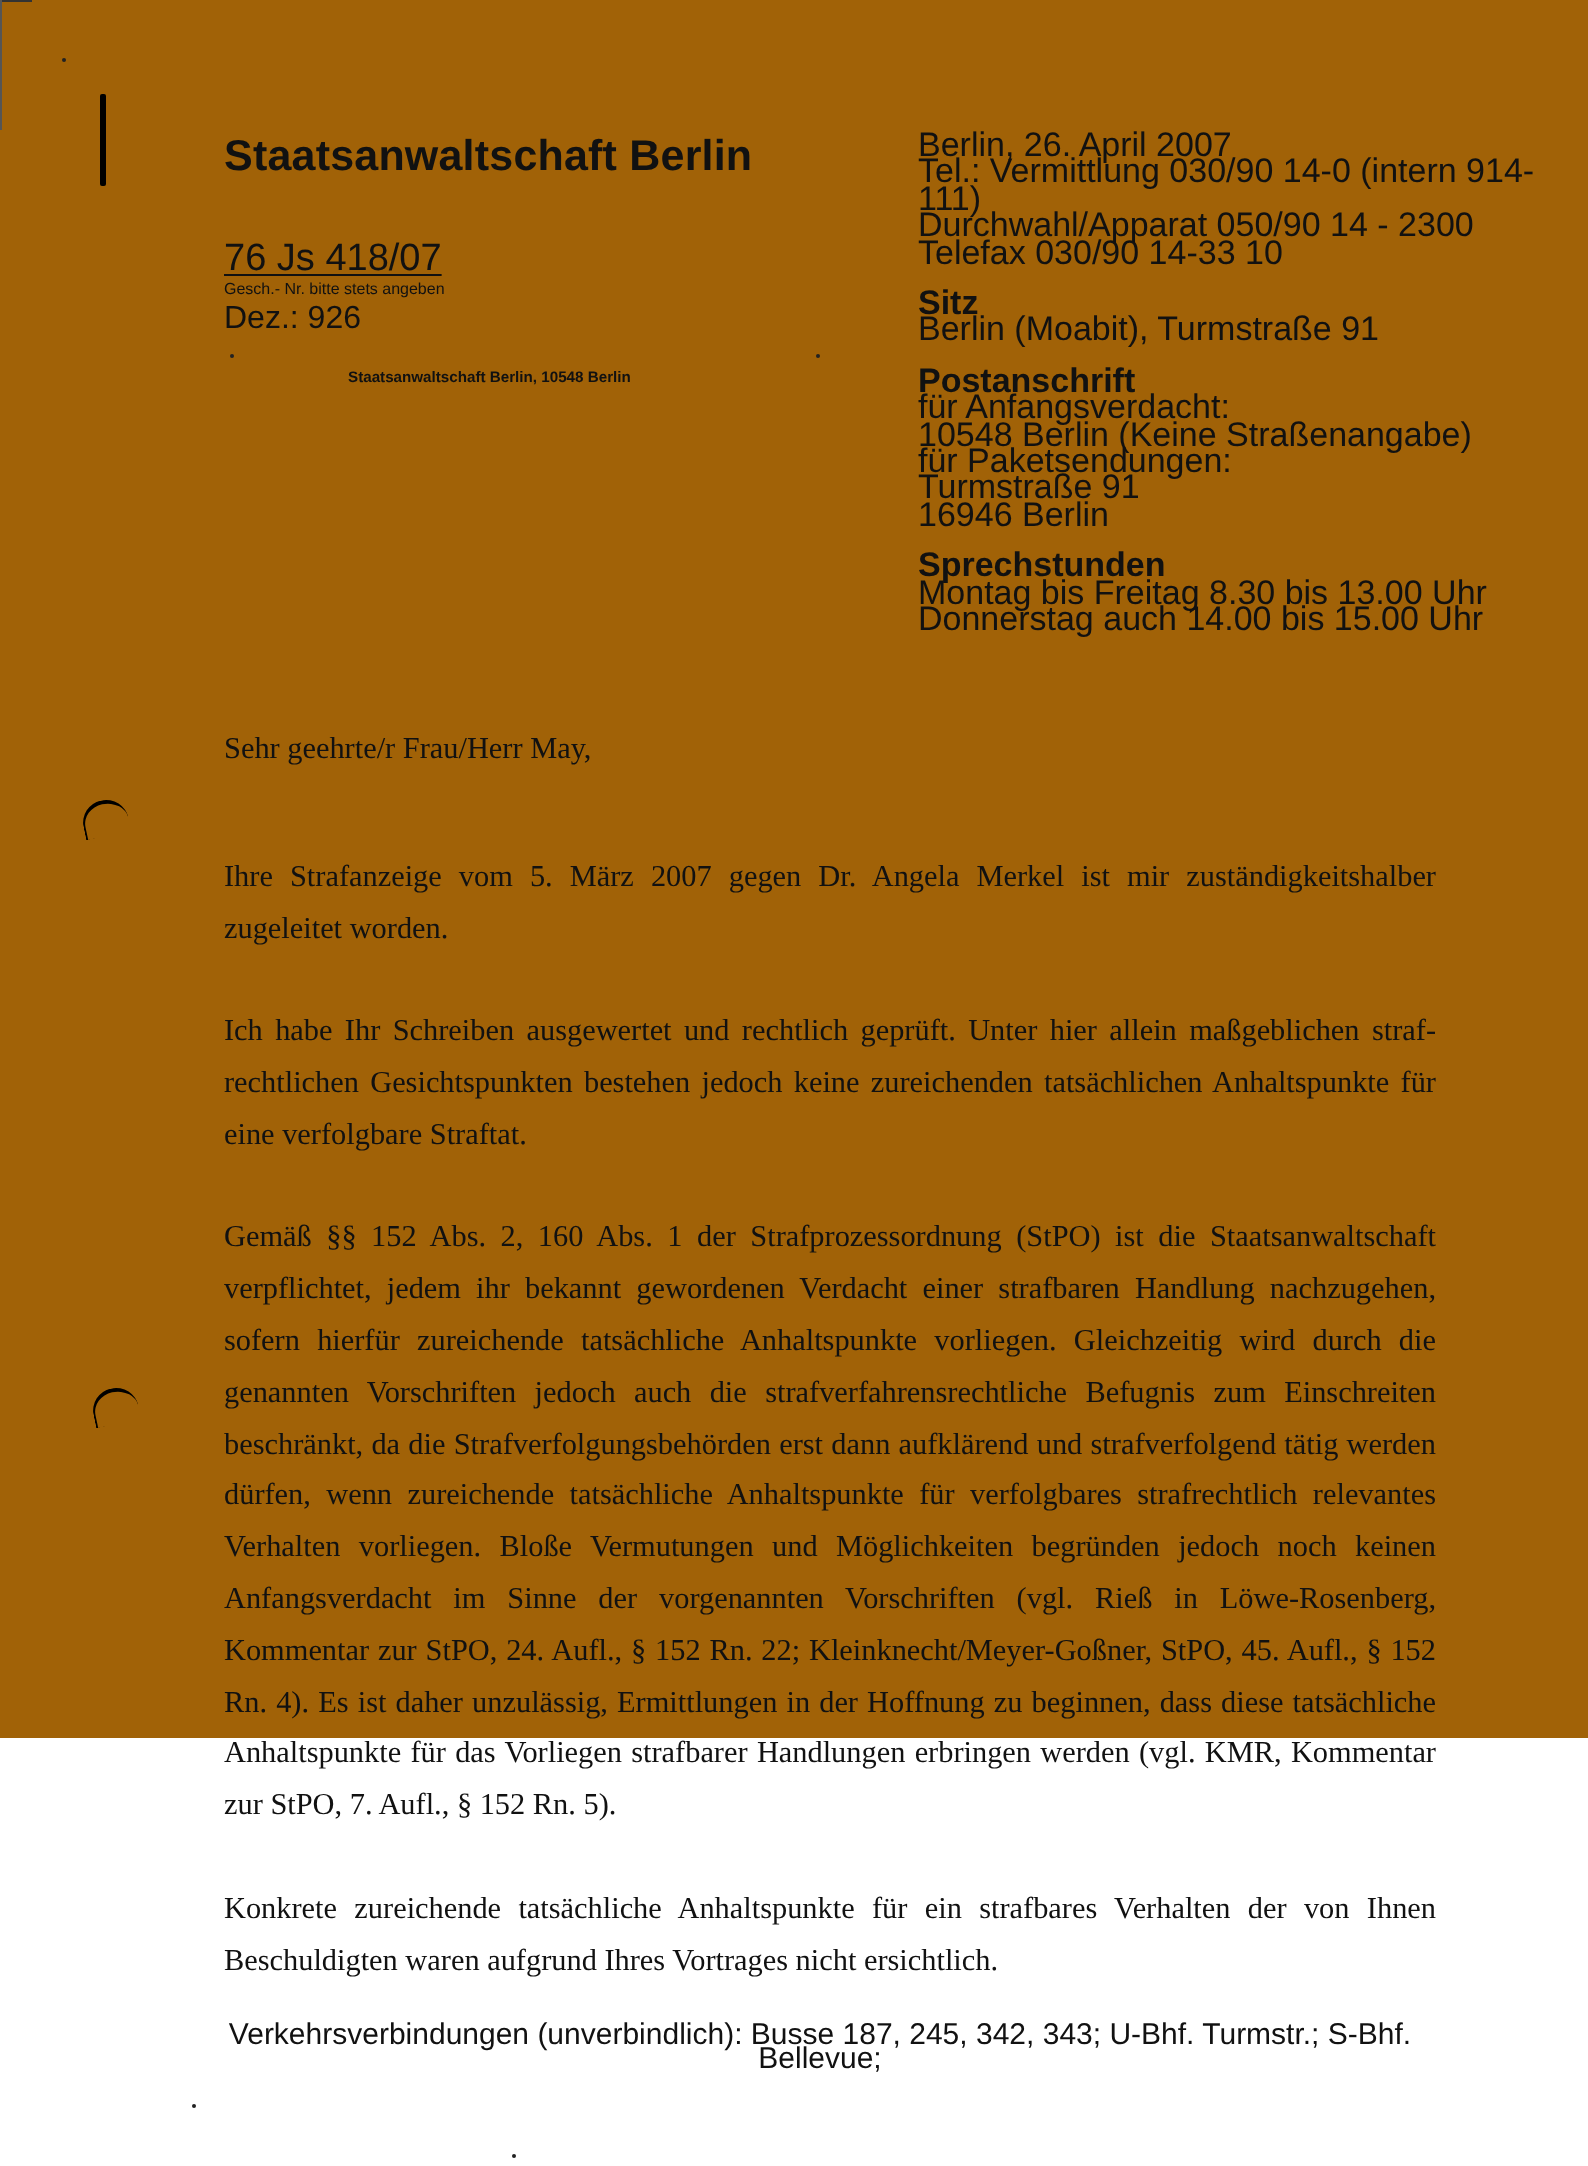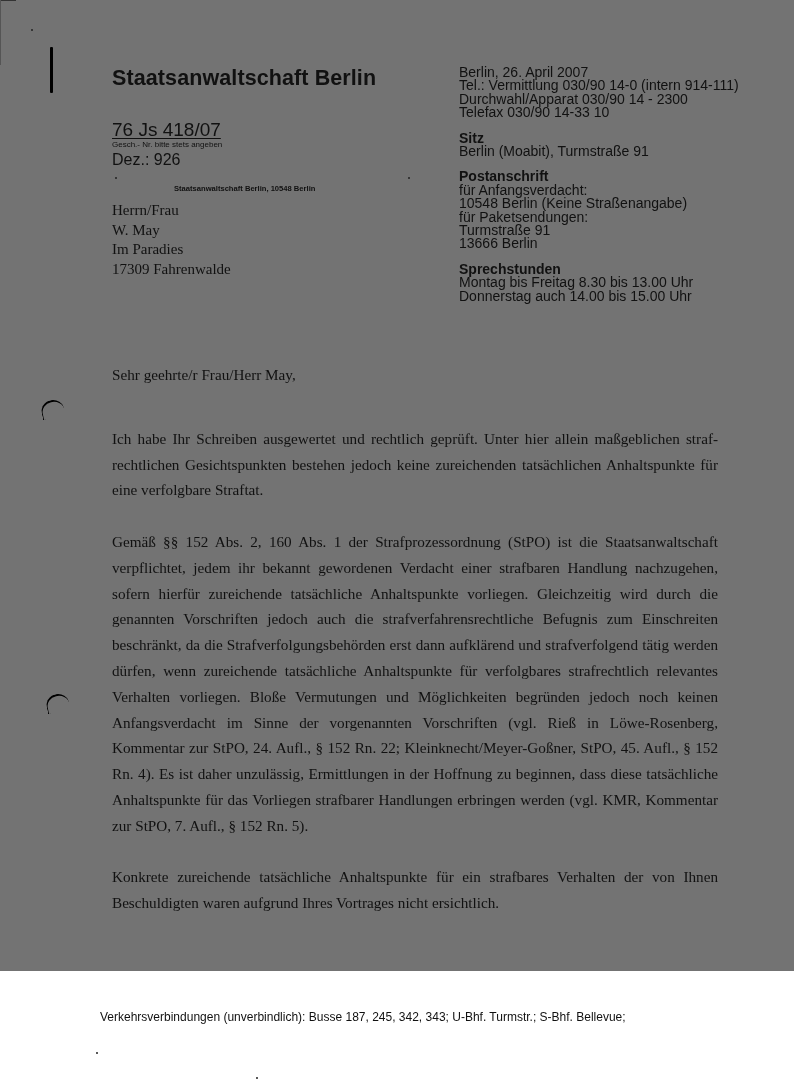--- a/index.html
+++ b/index.html
@@ -1,48 +1,48 @@
 <!DOCTYPE html>
 <html><head>
   <meta charset="utf-8">
   <style>
     html, body { margin: 0; padding: 0; background: #ffffff; }
     body { width: 794px; height: 1083px; position: relative; overflow: hidden; color: #111; }
-    .page { position: absolute; left: 0; top: 0; width: 794px; height: 971px; background: #737373; }
+    .page { position: absolute; left: 0; top: 0; width: 794px; height: 869px; background: #a16207; }
     .sans { font-family: "Liberation Sans", "DejaVu Sans", sans-serif; }
     .serif { font-family: "Liberation Serif", "DejaVu Serif", serif; }
 
     
     .frame-top { position: absolute; left: 0; top: 0; width: 16px; height: 1px; background: #333; }
     .frame-left { position: absolute; left: 0; top: 0; width: 1px; height: 65px; background: #555; }
     .punch-mark { position: absolute; left: 50px; top: 47px; width: 3px; height: 46px; background: #000; border-radius: 1px; }
     .speck { position: absolute; width: 2px; height: 2px; background: #222; border-radius: 50%; }
     .hole-arc { position: absolute; width: 22px; height: 16px; border-top: 2px solid #000; border-left: 1px solid #000; border-radius: 16px 16px 0 0; transform: rotate(-12deg); }
 
     
     .authority { position: absolute; left: 112px; top: 66px; font-size: 21.5px; font-weight: bold; letter-spacing: 0.1px; }
     .ref-number { position: absolute; left: 112px; top: 119px; font-size: 19px; text-decoration: underline; text-underline-offset: 2px; }
     .ref-hint { position: absolute; left: 112px; top: 140px; font-size: 8px; }
     .dez { position: absolute; left: 112px; top: 151px; font-size: 16px; }
 
     .return-address { position: absolute; left: 174px; top: 184px; font-size: 7.6px; font-weight: bold; }
     .recipient { position: absolute; left: 112px; top: 201px; font-size: 15px; line-height: 19.5px; }
     .recipient div { white-space: nowrap; }
 
-    .info-block { position: absolute; left: 459px; top: 66px; font-size: 14px; line-height: 13.4px; }
+    .info-block { position: absolute; left: 459px; top: 66px; font-size: 17px; line-height: 13.4px; }
     .info-block .gap { height: 12px; }
     .info-block .label { font-weight: bold; }
 
     
     .letter-body { position: absolute; left: 112px; top: 362px; width: 606px; font-size: 15.2px; line-height: 25.8px; }
     .letter-body p { margin: 0 0 25.8px 0; text-align: justify; text-align-last: left; }
     .letter-body .salutation { margin-bottom: 38px; }
     .u { }
 
-    .footer { position: absolute; left: 100px; top: 1012px; width: 620px; font-size: 12px; line-height: 11.6px; text-align: left; }
+    .footer { position: absolute; left: 100px; top: 1012px; width: 620px; font-size: 15px; line-height: 11.6px; text-align: center; }
   </style>
 </head>
 <body>
 
 <div class="page">
 
   <div class="frame-top"></div>
   <div class="frame-left"></div>
   <div class="punch-mark"></div>
   <div class="speck" style="left:31px;top:29px;"></div>
@@ -52,50 +52,45 @@
   <div class="speck" style="left:256px;top:1077px;"></div>
   <div class="hole-arc" style="left:41px;top:400px;"></div>
   <div class="hole-arc" style="left:46px;top:694px;"></div>
 
   <div class="authority sans">Staatsanwaltschaft Berlin</div>
   <div class="ref-number sans">76 Js 418/07</div>
   <div class="ref-hint sans">Gesch.- Nr. bitte stets angeben</div>
   <div class="dez sans">Dez.: 926</div>
 
   <div class="return-address sans">Staatsanwaltschaft Berlin, 10548 Berlin</div>
-  <div class="recipient serif">
-    <div>Herrn/Frau</div>
-    <div>W. May</div>
-    <div>Im Paradies</div>
-    <div>17309 Fahrenwalde</div>
-  </div>
 
   <div class="info-block sans">
     <div>Berlin, 26. April 2007</div>
     <div>Tel.: Vermittlung 030/90 14-0 (intern 914-111)</div>
-    <div>Durchwahl/Apparat 030/90 14 - 2300</div>
+    <div>Durchwahl/Apparat 050/90 14 - 2300</div>
     <div>Telefax 030/90 14-33 10</div>
     <div class="gap"></div>
     <div class="label">Sitz</div>
     <div>Berlin (Moabit), Turmstraße 91</div>
     <div class="gap"></div>
     <div class="label">Postanschrift</div>
     <div>für Anfangsverdacht:</div>
     <div>10548 Berlin (Keine Straßenangabe)</div>
     <div>für Paketsendungen:</div>
     <div>Turmstraße 91</div>
-    <div>13666 Berlin</div>
+    <div>16946 Berlin</div>
     <div class="gap"></div>
     <div class="label">Sprechstunden</div>
     <div>Montag bis Freitag 8.30 bis 13.00 Uhr</div>
     <div>Donnerstag auch 14.00 bis 15.00 Uhr</div>
   </div>
 
   <div class="letter-body serif">
     <p class="salutation">Sehr geehrte/r Frau/Herr May,</p>
+    <p>Ihre Strafanzeige vom 5. März 2007 gegen Dr. Angela Merkel ist mir zuständigkeitshalber zugeleitet worden.</p>
     <p><span>Ich habe Ihr Schreiben ausgewertet und rechtlich geprüft. Unter hier </span><span class="u">allein</span><span> maßgeblichen </span><span class="u">straf-</span><span>rechtlichen Gesichtspunkten bestehen jedoch keine zureichenden tatsächlichen Anhaltspunkte für eine verfolgbare Straftat.</span></p>
     <p>Gemäß §§ 152 Abs. 2, 160 Abs. 1 der Strafprozessordnung (StPO) ist die Staatsanwaltschaft verpflichtet, jedem ihr bekannt gewordenen Verdacht einer strafbaren Handlung nachzugehen, sofern hierfür zureichende tatsächliche Anhaltspunkte vorliegen. Gleichzeitig wird durch die genannten Vorschriften jedoch auch die strafverfahrensrechtliche Befugnis zum Einschreiten beschränkt, da die Strafverfolgungsbehörden erst dann aufklärend und strafverfolgend tätig werden dürfen, wenn zureichende tatsächliche Anhaltspunkte für verfolgbares strafrechtlich relevantes Verhalten vorliegen. Bloße Vermutungen und Möglichkeiten begründen jedoch noch keinen Anfangsverdacht im Sinne der vorgenannten Vorschriften (vgl. Rieß in Löwe-Rosenberg, Kommentar zur StPO, 24. Aufl., § 152 Rn. 22; Kleinknecht/Meyer-Goßner, StPO, 45. Aufl., § 152 Rn. 4). Es ist daher unzulässig, Ermittlungen in der Hoffnung zu beginnen, dass diese tatsächliche Anhaltspunkte für das Vorliegen strafbarer Handlungen erbringen werden (vgl. KMR, Kommentar zur StPO, 7. Aufl., § 152 Rn. 5).</p>
     <p>Konkrete zureichende tatsächliche Anhaltspunkte für ein strafbares Verhalten der von Ihnen Beschuldigten waren aufgrund Ihres Vortrages nicht ersichtlich.</p>
   </div>
 
   <div class="footer sans">
     <div>Verkehrsverbindungen (unverbindlich): Busse 187, 245, 342, 343; U-Bhf. Turmstr.; S-Bhf. Bellevue;</div>
   </div>
 </div>
 

